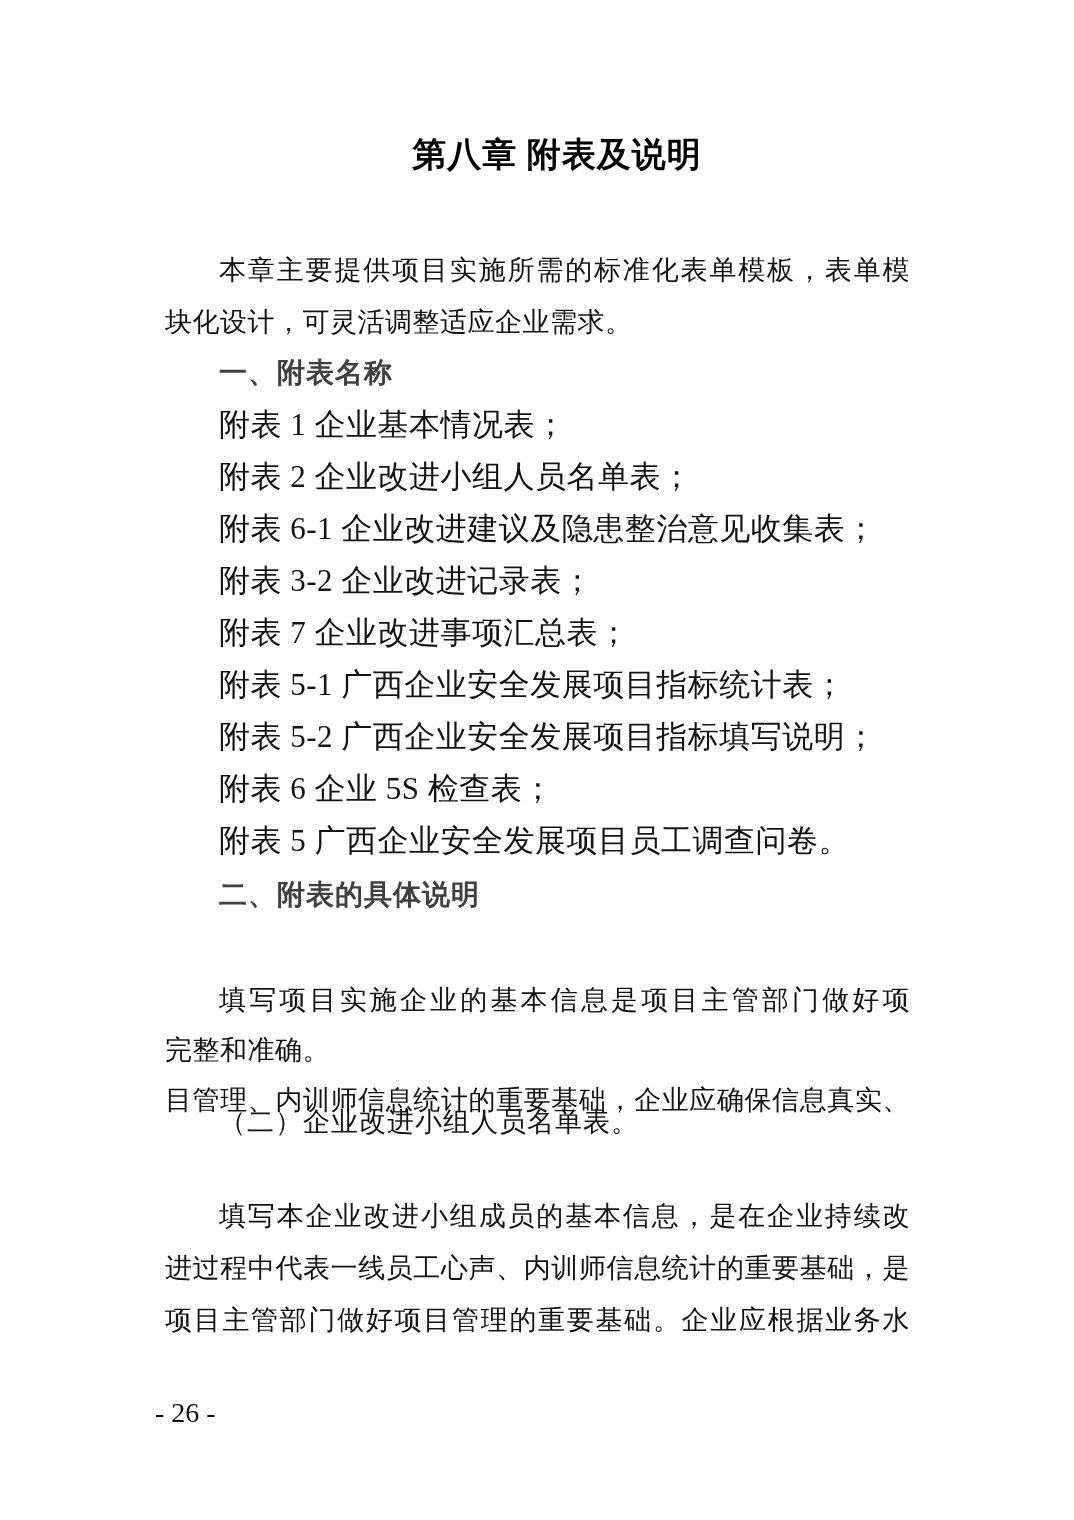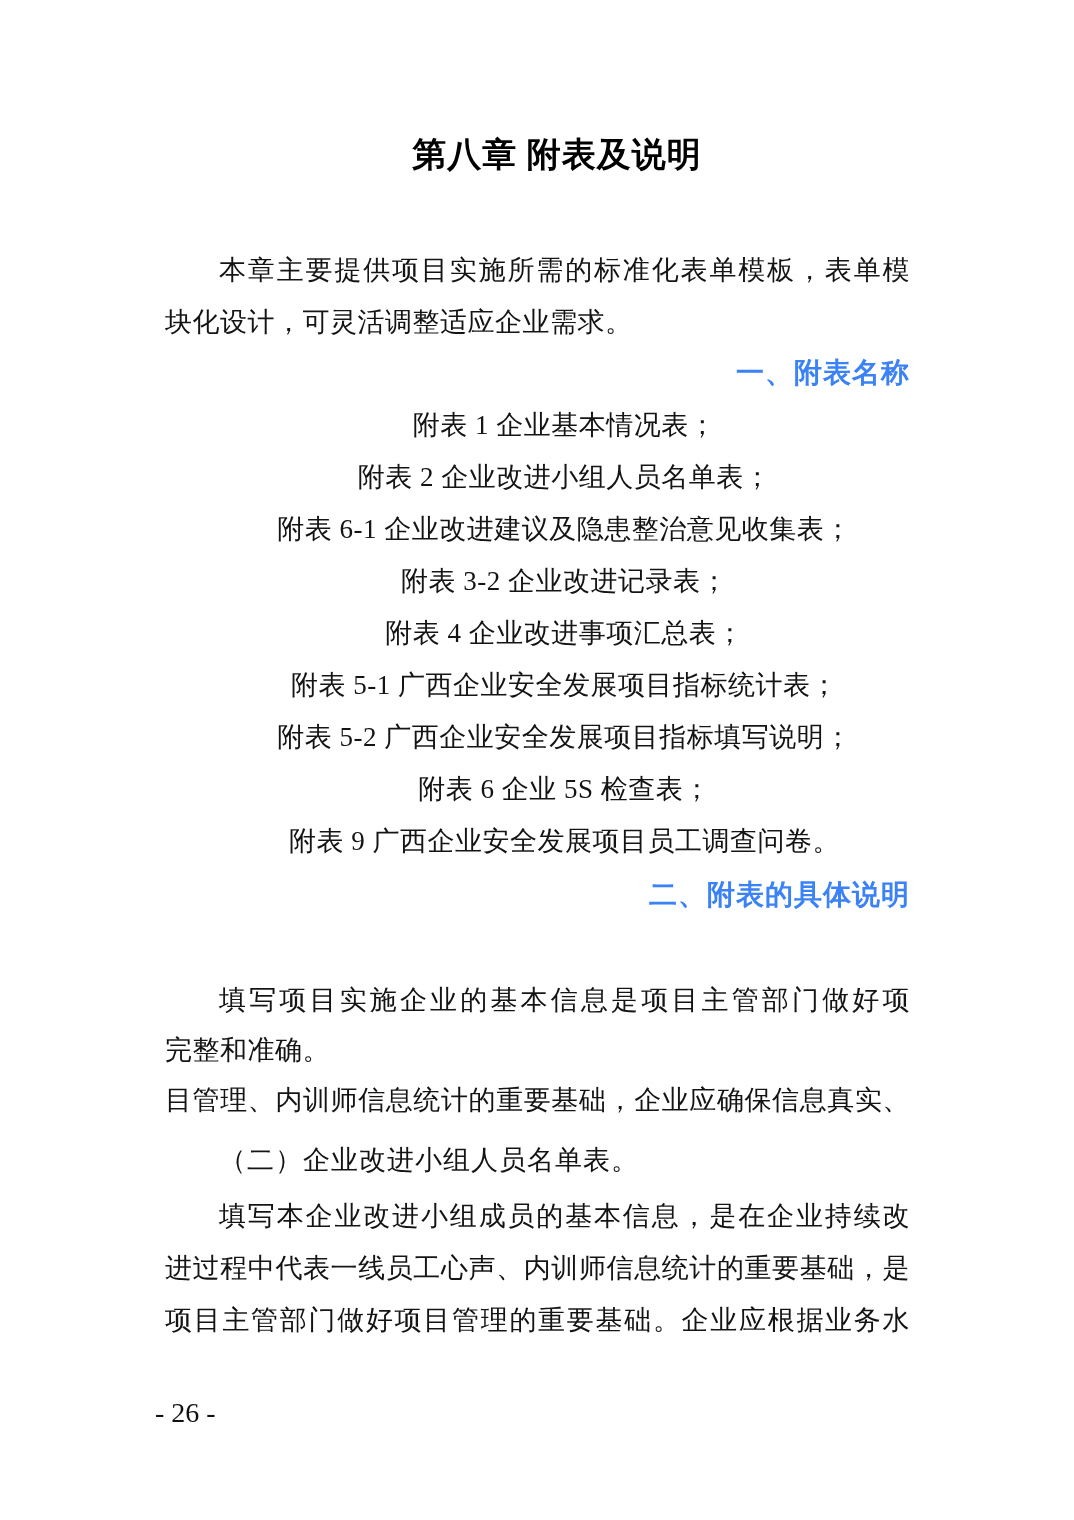--- a/index.html
+++ b/index.html
@@ -51,42 +51,40 @@
     left: 165px;
     width: 745px;
     padding-left: 54px;
     box-sizing: border-box;
     font-family: "Liberation Sans", "DejaVu Sans", sans-serif;
     font-weight: bold;
     font-size: 28px;
     height: 52px;
     line-height: 52px;
     letter-spacing: 1px;
-    color: #3b82f6;
-    text-align: right;
+    color: #404040;
   }
   .subhead {
     position: absolute;
     left: 165px;
     width: 745px;
     padding-left: 54px;
     box-sizing: border-box;
     font-size: 27px;
     height: 52px;
     line-height: 52px;
     letter-spacing: 1px;
   }
   .list-item {
     height: 52px;
     line-height: 52px;
-    font-size: 27px;
+    font-size: 31px;
     padding-left: 54px;
     letter-spacing: 0.5px;
     white-space: nowrap;
-    text-align: center;
   }
   .page-number {
     position: absolute;
     left: 155px;
     top: 1397px;
     font-size: 28px;
     line-height: 32px;
     color: #111111;
   }
 </style>
@@ -102,37 +100,37 @@
     <div class="bline">块化设计，可灵活调整适应企业需求。</div>
   </div>
 
   <div class="sans-heading" style="top:347px">一、附表名称</div>
 
   <div class="block" style="top:399px">
     <div class="list-item">附表 1 企业基本情况表；</div>
     <div class="list-item">附表 2 企业改进小组人员名单表；</div>
     <div class="list-item">附表 6-1 企业改进建议及隐患整治意见收集表；</div>
     <div class="list-item">附表 3-2 企业改进记录表；</div>
-    <div class="list-item">附表 4 企业改进事项汇总表；</div>
+    <div class="list-item">附表 7 企业改进事项汇总表；</div>
     <div class="list-item">附表 5-1 广西企业安全发展项目指标统计表；</div>
     <div class="list-item">附表 5-2 广西企业安全发展项目指标填写说明；</div>
     <div class="list-item">附表 6 企业 5S 检查表；</div>
-    <div class="list-item">附表 9 广西企业安全发展项目员工调查问卷。</div>
+    <div class="list-item">附表 5 广西企业安全发展项目员工调查问卷。</div>
   </div>
 
   <div class="sans-heading" style="top:869px">二、附表的具体说明</div>
 
 
   <div class="block p50" style="top:975px">
     <div class="bline jfull indent">填写项目实施企业的基本信息是项目主管部门做好项</div>
     <div class="bline">完整和准确。</div>
     <div class="bline jfull">目管理、内训师信息统计的重要基础，企业应确保信息真实、</div>
   </div>
 
-  <div class="subhead" style="top:1134px">（二）企业改进小组人员名单表。</div>
+  <div class="subhead" style="top:1096px">（二）企业改进小组人员名单表。</div>
 
   <div class="block" style="top:1190px">
     <div class="bline jfull indent">填写本企业改进小组成员的基本信息，是在企业持续改</div>
     <div class="bline jfull">进过程中代表一线员工心声、内训师信息统计的重要基础，是</div>
     <div class="bline jfull">项目主管部门做好项目管理的重要基础。企业应根据业务水</div>
   </div>
 
   <div class="page-number">- 26 -</div>
 
 </div>

